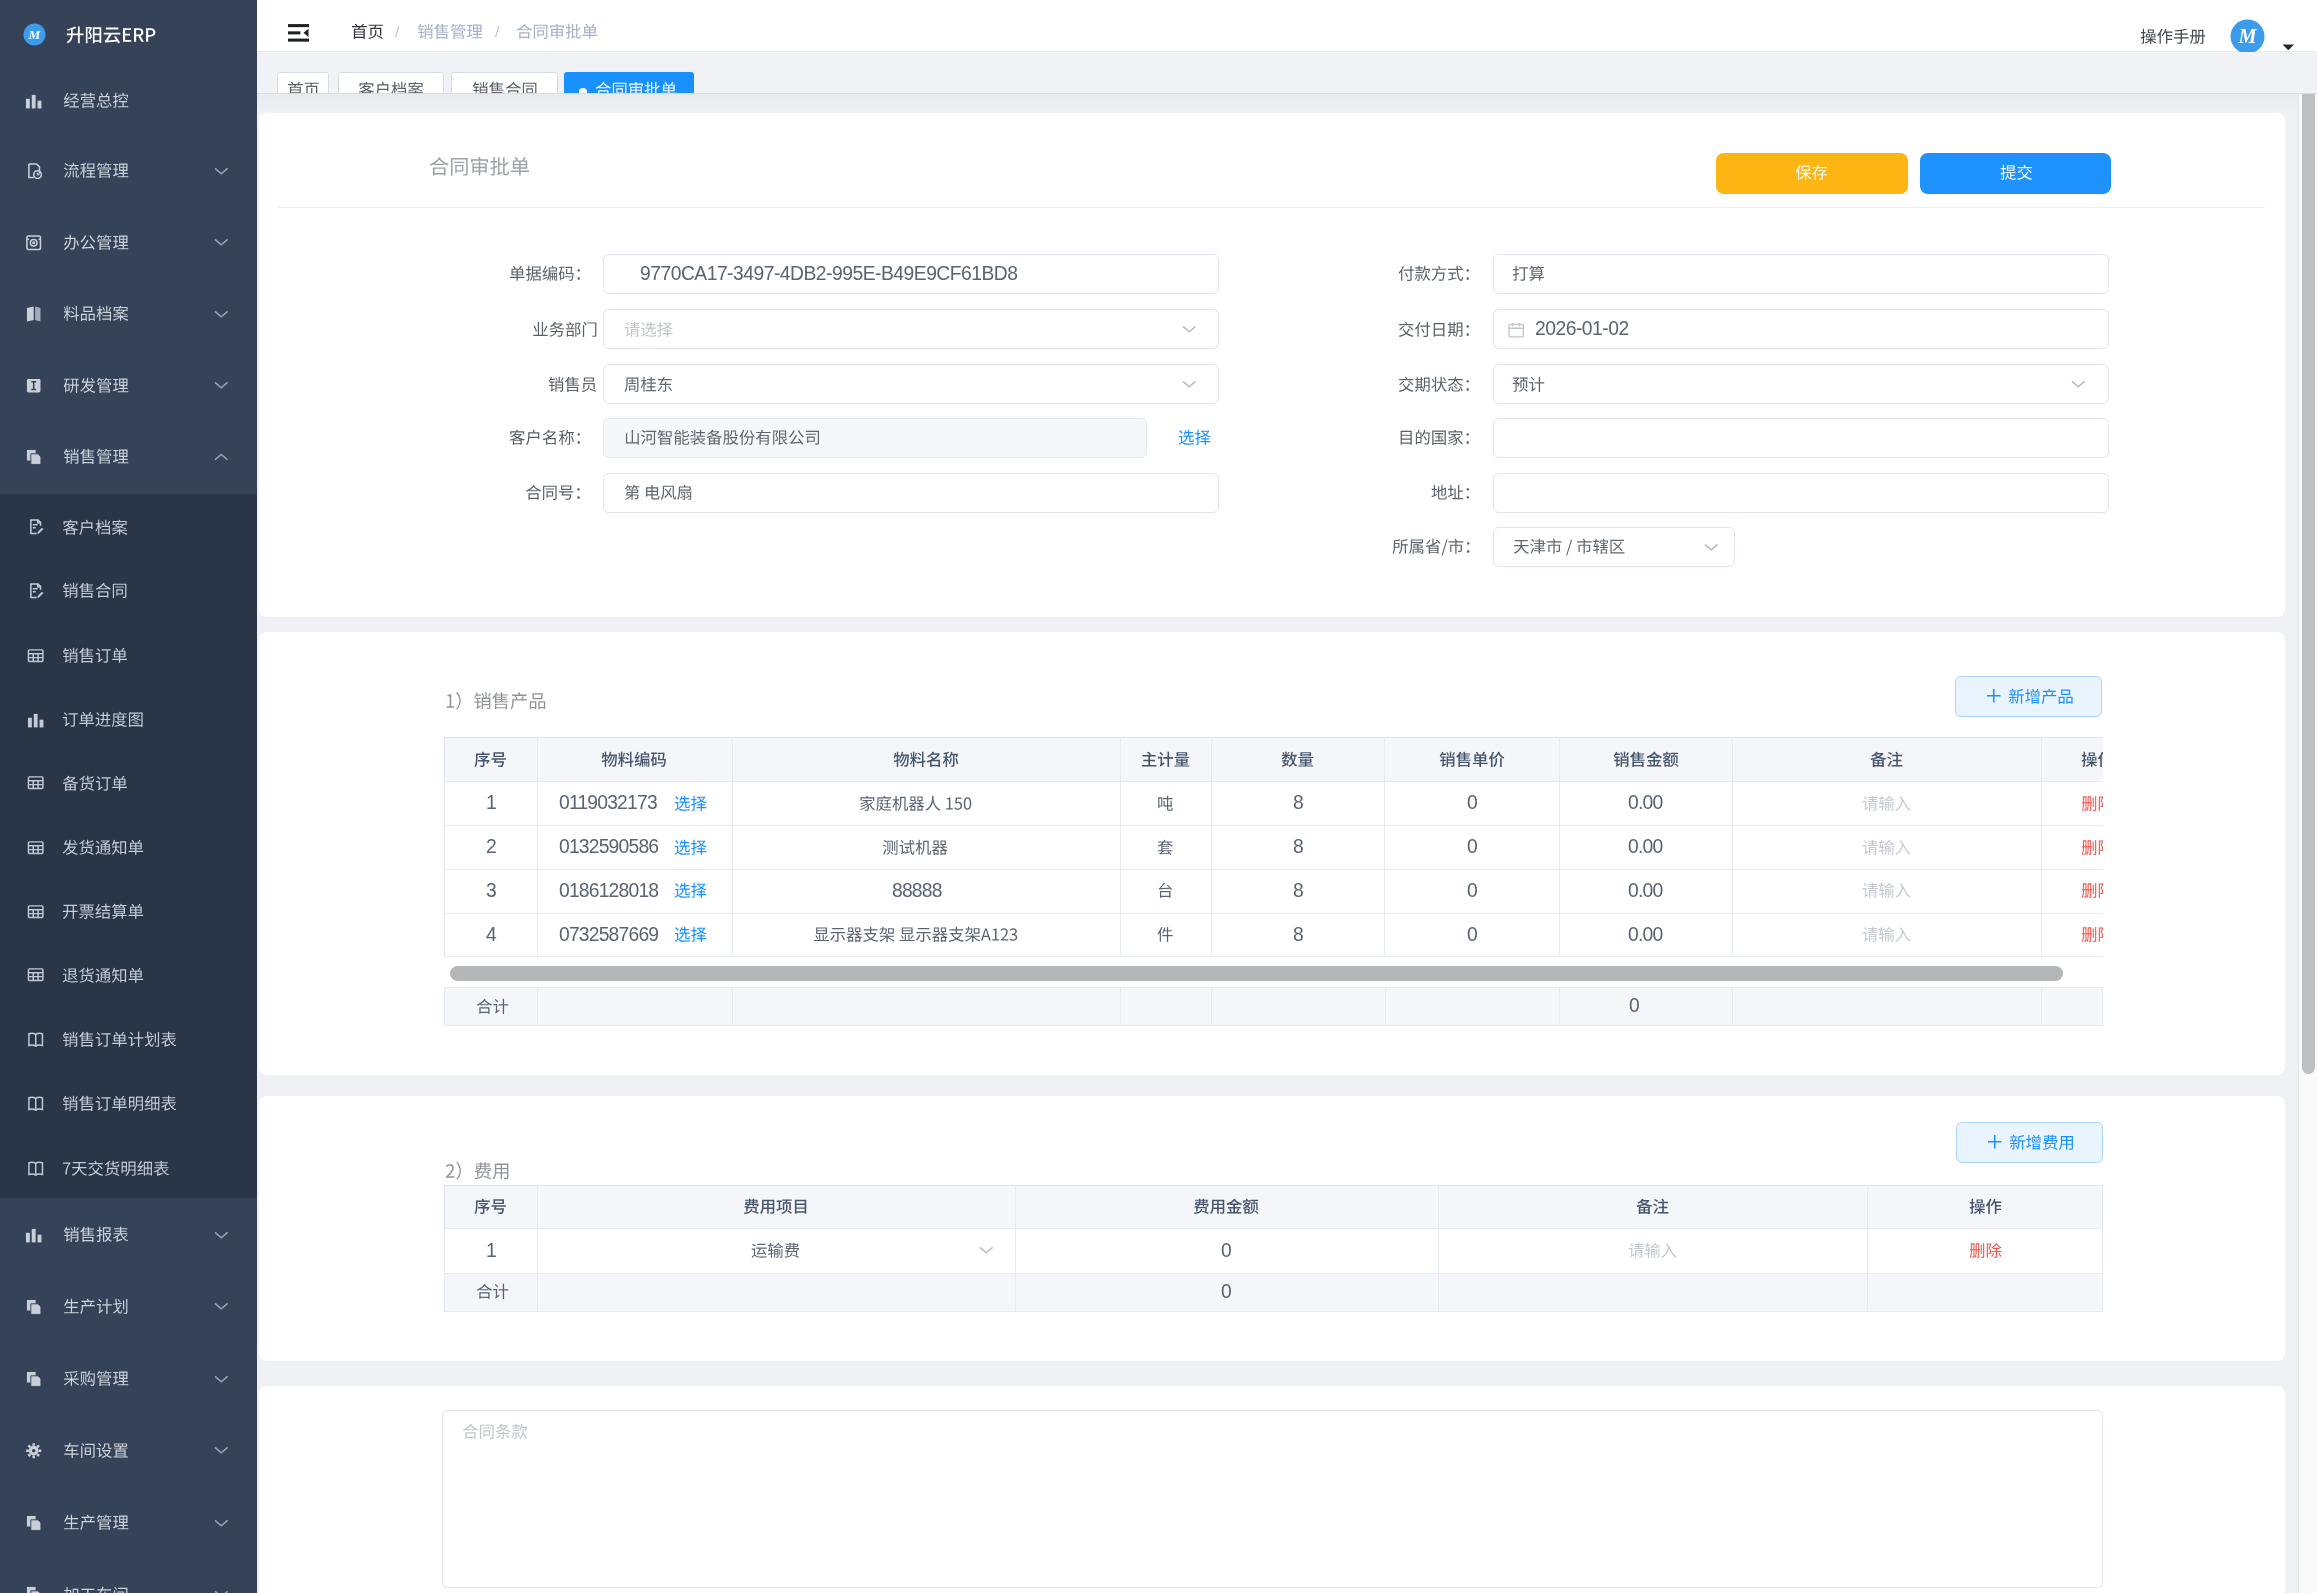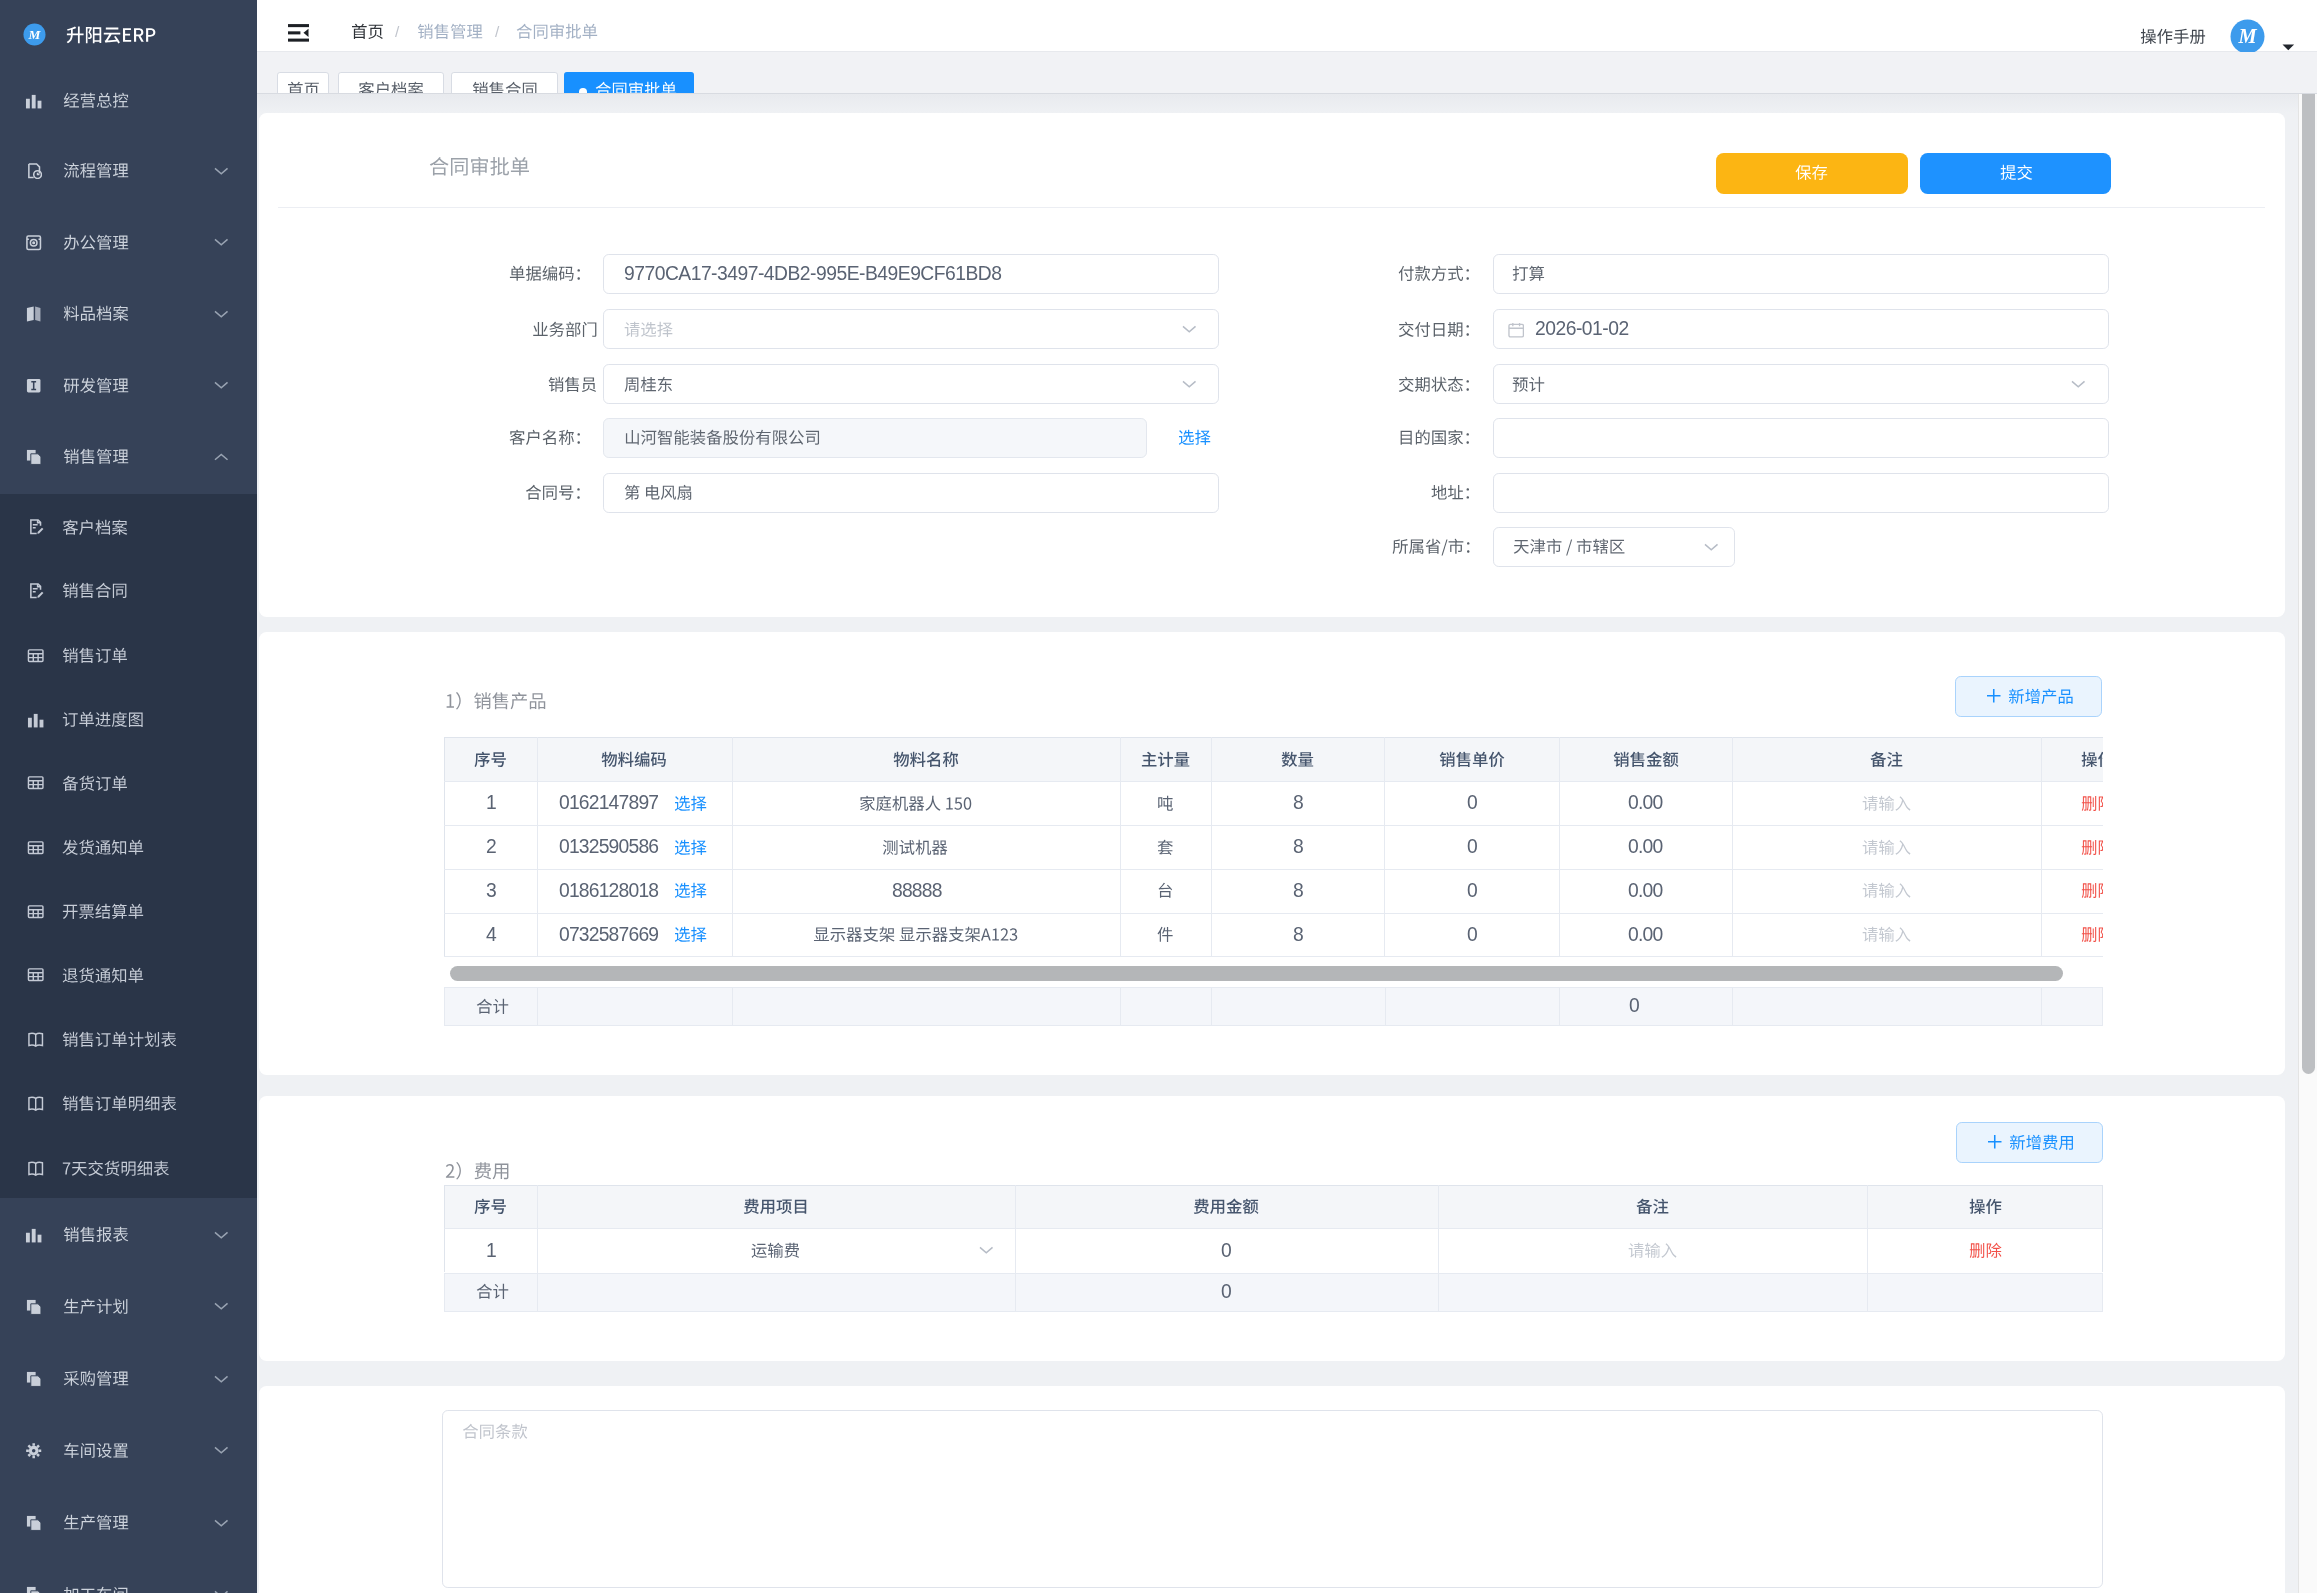--- a/index.html
+++ b/index.html
@@ -730,21 +730,21 @@
   </svg>
 <svg class="t" style="left:525px;top:479px;" width="67" height="27" viewBox="0 0 69 28">
     <g fill="#5a6169" transform="translate(0,20.3) scale(0.017,-0.017)">
       <use href="#r5408" x="0"></use>
       <use href="#r540c" x="1000"></use>
       <use href="#r53f7" x="2000"></use>
       <use href="#rff1a" x="3000"></use>
     </g>
   </svg>
 <div class="inp" style="left:603px;top:254px;width:616px;"></div>
-<div class="lat" style="left:624px;top:254px">9770CA17-3497-4DB2-995E-B49E9CF61BD8</div>
+<div class="lat" style="left:640px;top:254px">9770CA17-3497-4DB2-995E-B49E9CF61BD8</div>
 <div class="inp" style="left:603px;top:309px;width:616px;"></div>
 <svg class="t" style="left:624px;top:316px;" width="50" height="27" viewBox="0 0 52 28">
     <g fill="#bfc4cc" transform="translate(0,20.3) scale(0.017,-0.017)">
       <use href="#r8bf7" x="0"></use>
       <use href="#r9009" x="1000"></use>
       <use href="#r62e9" x="2000"></use>
     </g>
   </svg>
 <svg class="a" style="left:1182px;top:325px" width="14.5" height="8.7" viewBox="0 0 15 9">
     <path d="M1 1.5 L7.5 7 L14 1.5" fill="none" stroke="#b6bcc6" stroke-width="1.6"></path>
@@ -983,21 +983,21 @@
     <div class="a" style="left:0;top:219px;width:1709px;height:1px;background:#e6eaf1"></div>
     <div class="a" style="left:93px;top:0;width:1px;height:219px;background:#e6eaf1"></div>
     <div class="a" style="left:288px;top:0;width:1px;height:219px;background:#e6eaf1"></div>
     <div class="a" style="left:676px;top:0;width:1px;height:219px;background:#e6eaf1"></div>
     <div class="a" style="left:767px;top:0;width:1px;height:219px;background:#e6eaf1"></div>
     <div class="a" style="left:940px;top:0;width:1px;height:219px;background:#e6eaf1"></div>
     <div class="a" style="left:1115px;top:0;width:1px;height:219px;background:#e6eaf1"></div>
     <div class="a" style="left:1288px;top:0;width:1px;height:219px;background:#e6eaf1"></div>
     <div class="a" style="left:1597px;top:0;width:1px;height:219px;background:#e6eaf1"></div>
     <div class="cellnum" style="left:42px;top:56px">1</div>
-    <div class="cellnum" style="left:115px;top:56px">0162147897</div>
+    <div class="cellnum" style="left:115px;top:56px">0119032173</div>
     <svg class="t" style="left:230px;top:53px;" width="34" height="27" viewBox="0 0 35 28">
       <g fill="#1890ff" transform="translate(0,20.3) scale(0.017,-0.017)">
         <use href="#r9009" x="0"></use>
         <use href="#r62e9" x="1000"></use>
       </g>
     </svg>
     <svg class="t" style="left:415px;top:53px;" width="115" height="27" viewBox="0 0 119 28">
       <g fill="#5a6373" transform="translate(0,20.3) scale(0.017,-0.017)">
         <use href="#r5bb6" x="0"></use>
         <use href="#r5ead" x="1000"></use>

